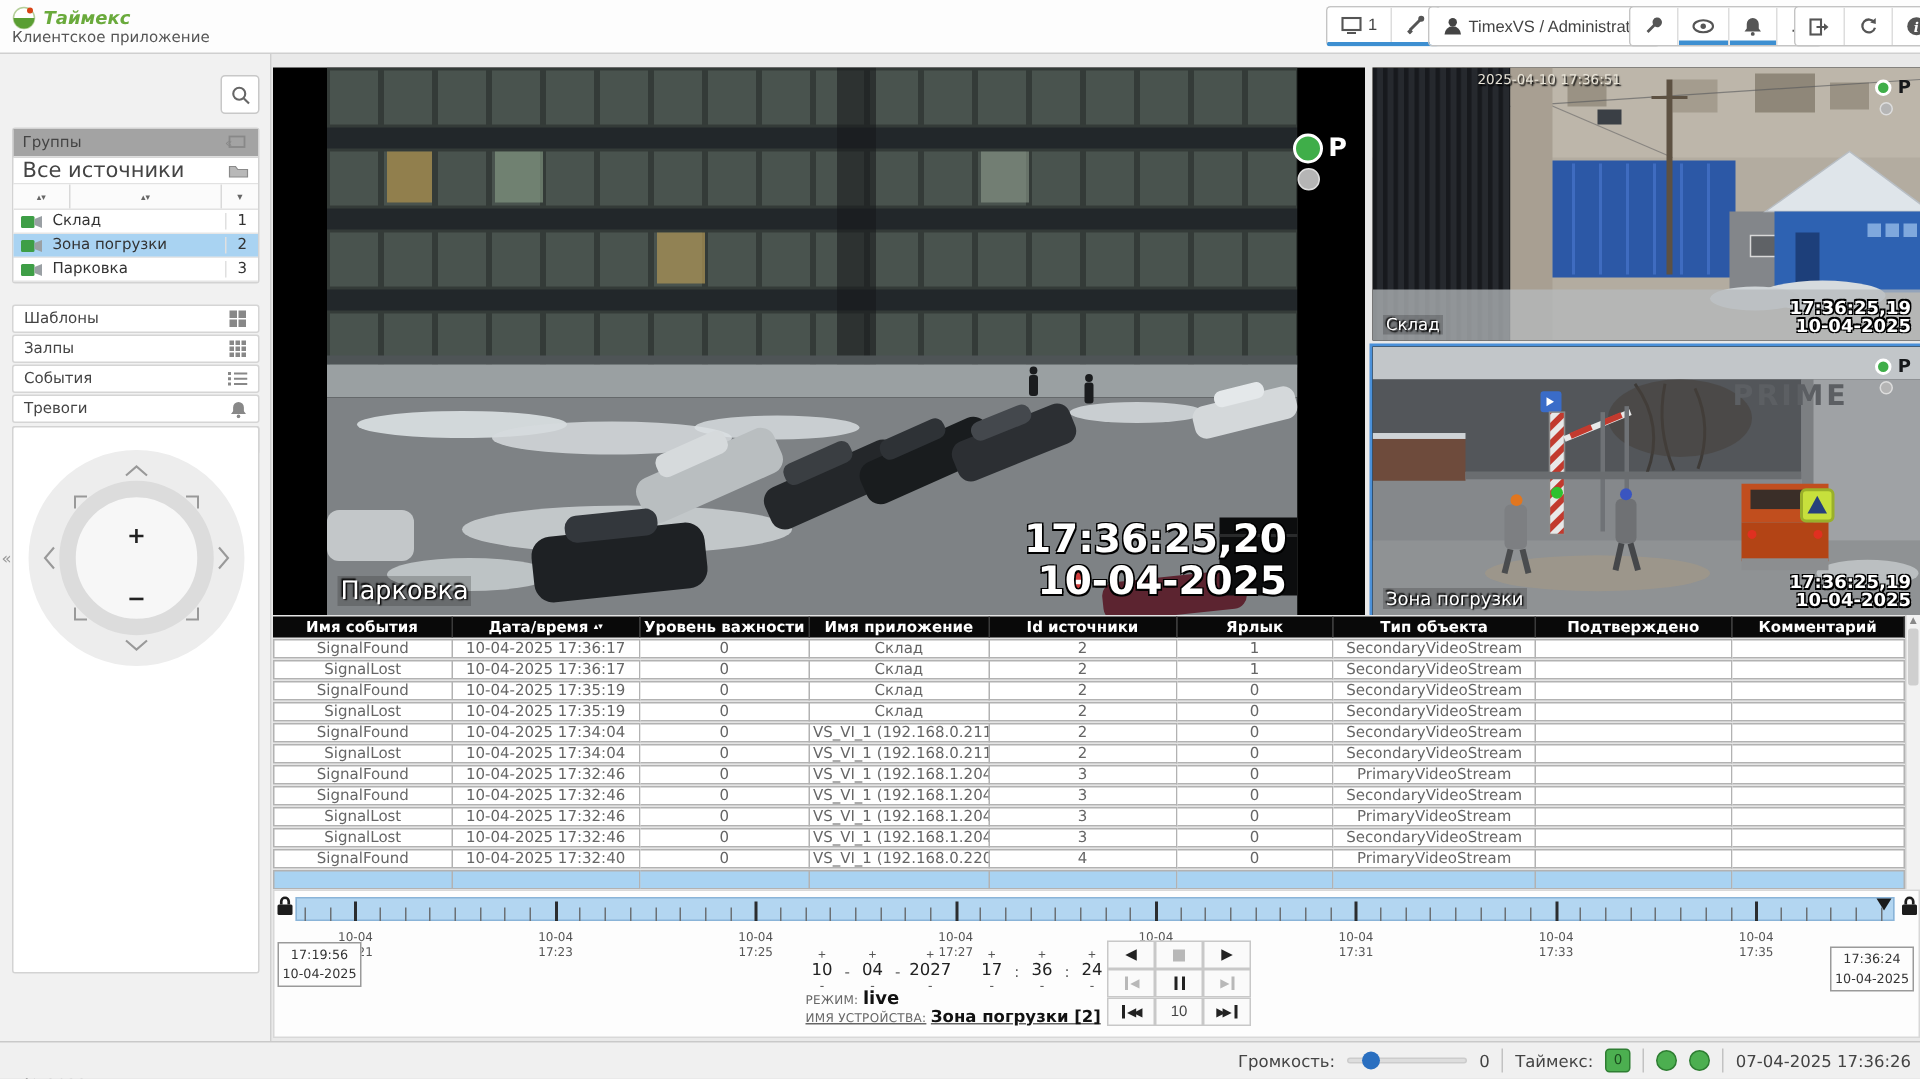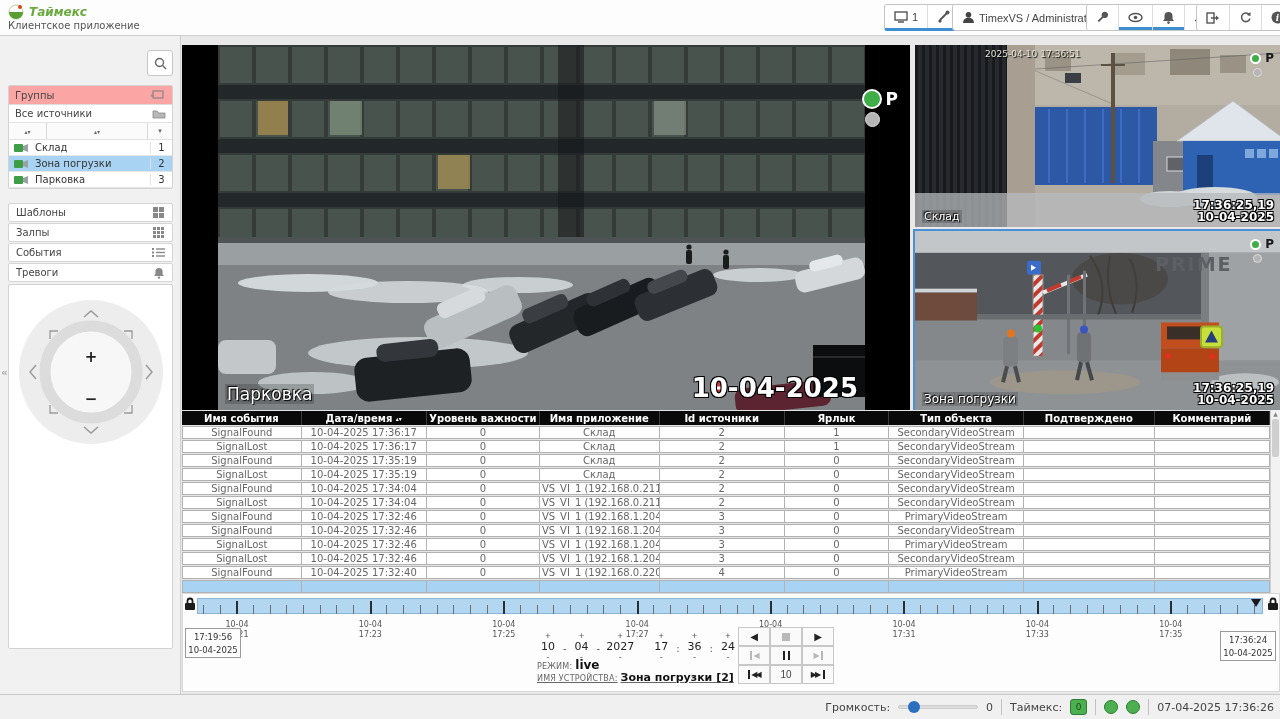--- a/index.html
+++ b/index.html
@@ -17,22 +17,22 @@
   .tb-group { top:4px; height:27px; display:flex; background:#fff; border:1px solid #c4c4c4; border-radius:3px; overflow:hidden; }
   .tb-group.active { border-bottom:3px solid #3d8fd1; }
   .tb-btn { display:flex; align-items:center; justify-content:center; gap:4px; padding:0 9px; font-size:11px; color:#444; background:#fff; border:none; border-left:1px solid #ddd; cursor:pointer; }
   .tb-btn:first-child { border-left:none; }
   .tb-btn.active { box-shadow:inset 0 -3px 0 #3d8fd1; }
 
   
   #sidebar { left:0; top:36px; width:181px; height:658px; background:#f1f1f1; border-right:1px solid #cfcfcf; }
   #search-btn { position:absolute; left:147px; top:14px; width:26px; height:26px; background:#fff; border:1px solid #c8c8c8; border-radius:3px; display:flex; align-items:center; justify-content:center; cursor:pointer; }
   .side-panel { position:absolute; left:8px; width:165px; background:#fff; border:1px solid #d3d3d3; border-radius:2px; }
-  .panel-hd { height:19px; display:flex; align-items:center; justify-content:space-between; padding:0 6px; font-size:10px; color:#444; background:#fca5a5; border-bottom:1px solid #ddd; }
-  .src-row { height:18px; display:flex; align-items:center; justify-content:space-between; padding:0 6px; font-size:10px; color:#444; border-bottom:1px solid #e2e2e2; }
+  .panel-hd { height:19px; display:flex; align-items:center; justify-content:space-between; padding:0 6px; font-size:10px; color:#444; background:#a3a3a3; border-bottom:1px solid #ddd; }
+  .src-row { height:18px; display:flex; align-items:center; justify-content:space-between; padding:0 6px; font-size:14px; color:#444; border-bottom:1px solid #e2e2e2; }
   .flt-row { display:flex; height:17px; border-bottom:1px solid #e2e2e2; background:#fbfbfb; }
   .flt-cell { display:flex; align-items:center; justify-content:center; border-right:1px solid #d9d9d9; color:#666; font-size:6px; line-height:5px; }
   .sortg { display:flex; flex-direction:column; align-items:center; }
   .tree-row { height:16px; display:flex; align-items:center; font-size:10px; color:#333; border-bottom:1px solid #e6e6e6; cursor:pointer; }
   .tree-row.sel { background:#a9d3f2; }
   .tree-ico { width:24px; display:flex; justify-content:center; }
   .tree-name { flex:1; padding-left:2px; }
   .tree-num { width:22px; text-align:center; border-left:1px solid #e0e0e0; }
   .side-bar-btn { position:absolute; left:8px; width:165px; height:19px; background:#fff; border:1px solid #d5d5d5; border-radius:2px; display:flex; align-items:center; justify-content:space-between; padding:0 7px; font-size:10px; color:#444; cursor:pointer; }
   #ptz-panel { top:248px; height:365px; }
@@ -445,20 +445,21 @@
     </svg>
     <div class="p-ind" style="right:12px; top:44px;">
       <div class="p-row">
         <span class="dot green" style="width:20px;height:20px;"></span>
         <span style="color:#fff; font-weight:bold; font-size:17px; text-shadow:1px 1px 1px #000;">P</span>
       </div>
       <span class="dot gray" style="width:15px;height:15px; margin-right:14px;"></span>
     </div>
     <div class="cam-label">Парковка</div>
     <div class="cam-ts">
+      <div>17:36:25,20</div>
         <div>10-04-2025</div>
     </div>
   </div>
 
   <div id="cam-sklad" class="cam abs">
     <svg width="365" height="182" viewBox="0 0 365 182" preserveAspectRatio="none">
       <defs>
         <pattern id="vstripe" width="7" height="7" patternUnits="userSpaceOnUse">
           <rect width="7" height="7" fill="#26292e"></rect>
             <rect width="3" height="7" fill="#17191d"></rect>

